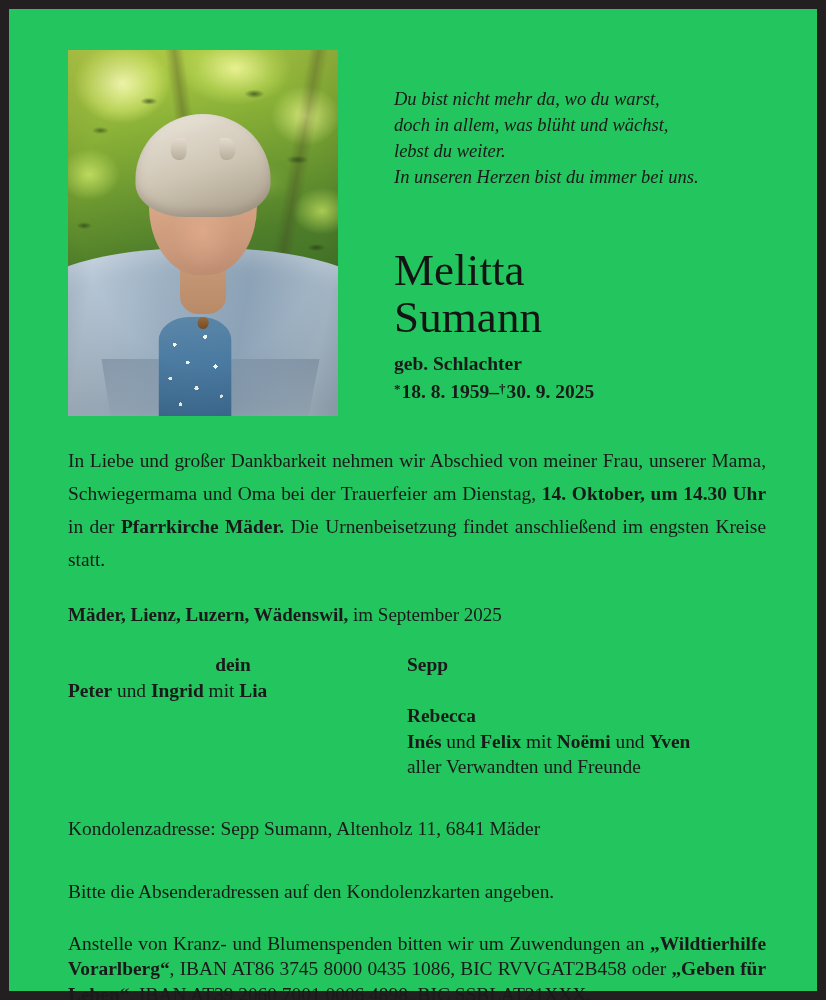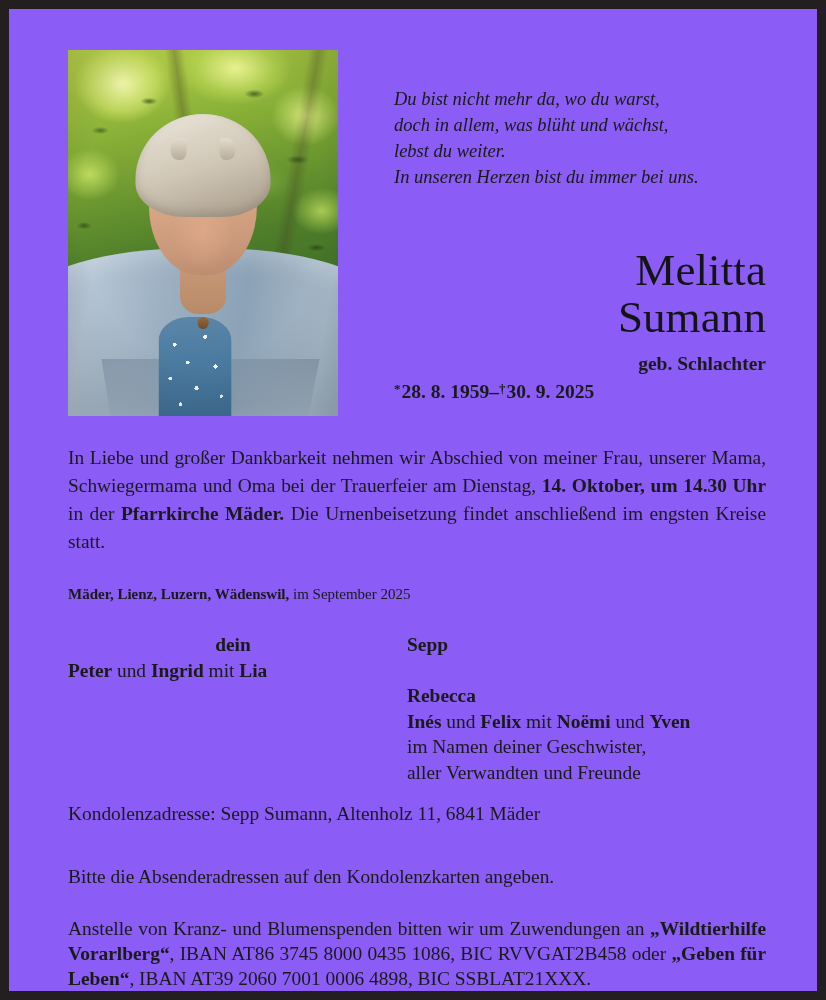--- a/index.html
+++ b/index.html
@@ -14,21 +14,21 @@
     color: #1a1a1a;
     overflow: hidden;
   }
 
   
   .notice {
     box-sizing: border-box;
     width: 826px;
     height: 1000px;
     border: 9px solid #231f20;
-    background: #8b5cf6;
+    background: #22c55e;
     position: relative;
   }
   .inner {
     box-sizing: border-box;
     width: 100%;
     height: 100%;
     padding: 41px 51px 0 59px;
     position: relative;
   }
 
@@ -215,53 +215,51 @@
     line-height: 26px;
     color: #1a1a1a;
     white-space: pre-line;
   }
   .name {
     margin-top: 57px;
     font-size: 45px;
     line-height: 47px;
     letter-spacing: .1px;
     color: #141414;
-    text-align: right;
   }
   .maiden {
     margin-top: 12px;
     font-weight: bold;
     font-size: 19.5px;
     line-height: 22px;
-    text-align: right;
   }
   .dates {
     margin-top: 2px;
     font-weight: bold;
     font-size: 19.5px;
     line-height: 24px;
   }
   .dates sup {
     font-size: 13px;
     vertical-align: .42em;
     margin-right: 1px;
   }
 
   
   .body-text {
     margin-top: 28px;
     font-size: 19.4px;
-    line-height: 28px;
+    line-height: 33px;
     text-align: justify;
   }
   .body-text b { font-weight: bold; }
 
   .places {
     margin-top: 26px;
-    font-size: 15px;
+    font-size: 19px;
     line-height: 25px;
   }
 
   
   .family {
     margin-top: 25px;
     font-size: 19.4px;
     line-height: 25.6px;
   }
   .fam-row {
@@ -276,21 +274,21 @@
     font-weight: bold;
   }
   .fam-value {
     flex: 1 1 auto;
     white-space: nowrap;
   }
   .fam-value b { font-weight: bold; text-align: center; }
 
   
   .kondolenz {
-    margin-top: 15px;
+    margin-top: 36px;
     font-size: 19.4px;
     line-height: 25px;
   }
   .absender {
     margin-top: 38px;
     font-size: 19.4px;
     line-height: 25px;
   }
   .spenden {
     margin-top: 27px;
@@ -337,21 +335,21 @@
 In unseren Herzen bist du immer bei uns.</div>
 
         <div class="name">
           <div>Melitta</div>
           <div>Sumann</div>
         </div>
 
         <div class="maiden">geb. Schlachter</div>
 
         <div class="dates">
-          <sup>*</sup><span>28. 8. 1959</span><span>–</span><sup>†</sup><span>30. 9. 2025</span>
+          <sup>*</sup><span>18. 8. 1959</span><span>–</span><sup>†</sup><span>30. 9. 2025</span>
         </div>
       </div>
     </div>
 
     <div class="body-text">
       <span>In Liebe und großer Dankbarkeit nehmen wir Abschied von meiner Frau, unserer Mama, Schwiegermama und Oma bei der Trauerfeier am Dienstag, </span><b>14. Oktober, um 14.30 Uhr</b><span> in der </span><b>Pfarrkirche Mäder.</b><span> Die Urnenbeisetzung findet anschließend im engsten Kreise statt.</span>
     </div>
 
     <div class="places">
       <b>Mäder, Lienz, Luzern, Wädenswil,</b><span> im September 2025</span>
@@ -368,21 +366,20 @@
       <div class="fam-row">
         <div class="fam-label"></div>
         <div class="fam-value"><b>Rebecca</b></div>
       </div>
       <div class="fam-row">
         <div class="fam-label"></div>
         <div class="fam-value"><b>Inés</b> und <b>Felix</b> mit <b>Noëmi</b> und <b>Yven</b></div>
       </div>
       <div class="fam-row">
         <div class="fam-label"></div>
-        <div class="fam-value">im Namen deiner Geschwister,</div>
       </div>
       <div class="fam-row">
         <div class="fam-label"></div>
         <div class="fam-value">aller Verwandten und Freunde</div>
       </div>
     </div>
 
     <div class="kondolenz">Kondolenzadresse: Sepp Sumann, Altenholz 11, 6841 Mäder</div>
 
     <div class="absender">Bitte die Absenderadressen auf den Kondolenzkarten angeben.</div>

